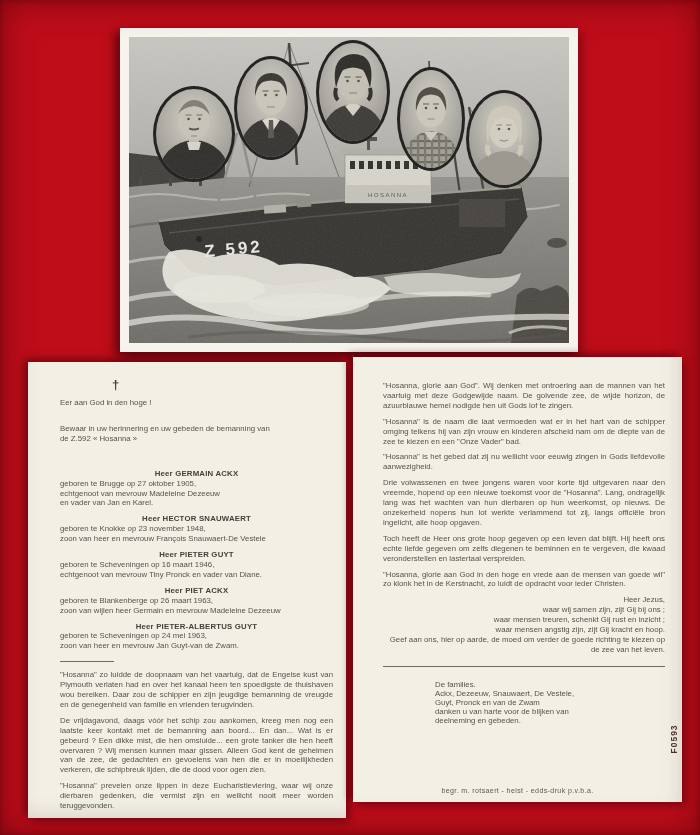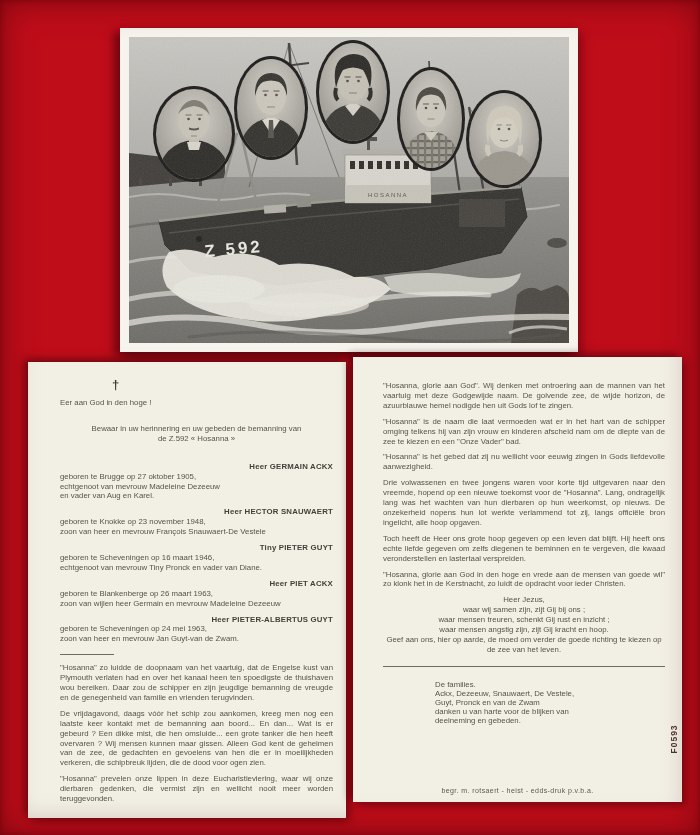--- a/index.html
+++ b/index.html
@@ -16,26 +16,26 @@
 
   
   .card{position:absolute;background:#f2efe5;color:#56534c;font-size:7.8px;line-height:9.9px;
        text-align:justify;box-sizing:border-box;
        box-shadow:-4px -3px 8px rgba(48,2,8,.5), 4px 4px 8px rgba(48,2,8,.38);}
   .card-left{left:28px;top:362px;width:318px;height:456px;padding:17px 13px 8px 32px;}
   .card-right{left:353px;top:357px;width:329px;height:445px;padding:24px 17px 8px 30px;}
 
   .cross{font-size:13px;font-weight:bold;color:#3d3b36;margin:0 0 7px 52px;line-height:12px;}
   .heading{margin-bottom:16px;text-align:left;}
-  .intro{white-space:pre-line;margin-bottom:18px;text-align:center;}
-  .crew-name{font-weight:bold;color:#44413a;margin-top:6px;letter-spacing:.2px;text-align:right;}
+  .intro{white-space:pre-line;margin-bottom:25px;text-align:left;}
+  .crew-name{font-weight:bold;color:#44413a;margin-top:6px;letter-spacing:.2px;text-align:center;}
   .crew-details{white-space:pre-line;text-align:left;}
   .rule-short{width:54px;border-top:1.2px solid #6e6b63;margin:10px 0 8px;}
   .par{margin:0 0 6px;}
-  .prayer{white-space:pre-line;margin-top:4px;text-align:center;}
+  .prayer{white-space:pre-line;margin-top:4px;text-align:right;}
   .rule-long{border-top:1.2px solid #6e6b63;margin:11px 0 13px;}
   .families{white-space:pre-line;margin-left:52px;line-height:9px;text-align:left;}
   .printer{position:absolute;bottom:6px;left:30px;right:30px;text-align:center;
        font-size:7px;color:#5b584f;letter-spacing:.4px;}
   .side-code{position:absolute;right:-7px;bottom:58px;transform:rotate(-90deg);
        font-size:8.5px;font-weight:bold;color:#4d352c;letter-spacing:1px;}
 </style>
 </head>
 <body>
 
@@ -245,29 +245,29 @@
 <div class="card card-left">
   <div class="cross">†</div>
   <div class="heading">Eer aan God in den hoge !</div>
   <div class="intro">Bewaar in uw herinnering en uw gebeden de bemanning van
 de Z.592  « Hosanna »</div>
 
   <div>
     <div class="crew-name">Heer GERMAIN ACKX</div>
     <div class="crew-details">geboren te Brugge op 27 oktober 1905,
 echtgenoot van mevrouw Madeleine Dezeeuw
-en vader van Aug en Karel.</div>
+en vader van Jan en Karel.</div>
   </div>
   <div>
     <div class="crew-name">Heer HECTOR SNAUWAERT</div>
     <div class="crew-details">geboren te Knokke op 23 november 1948,
 zoon van heer en mevrouw François Snauwaert-De Vestele</div>
   </div>
   <div>
-    <div class="crew-name">Tiny PIETER GUYT</div>
+    <div class="crew-name">Heer PIETER GUYT</div>
     <div class="crew-details">geboren te Scheveningen op 16 maart 1946,
 echtgenoot van mevrouw Tiny Pronck en vader van Diane.</div>
   </div>
   <div>
     <div class="crew-name">Heer PIET ACKX</div>
     <div class="crew-details">geboren te Blankenberge op 26 maart 1963,
 zoon van wijlen heer Germain en mevrouw Madeleine Dezeeuw</div>
   </div>
   <div>
     <div class="crew-name">Heer PIETER-ALBERTUS GUYT</div>

